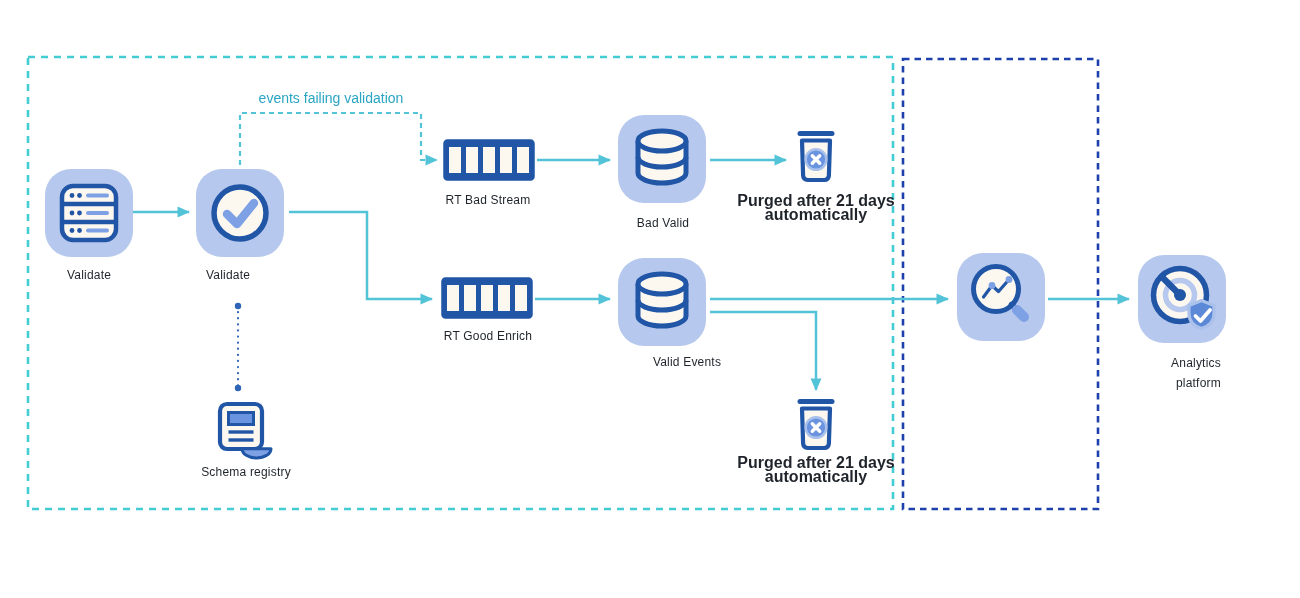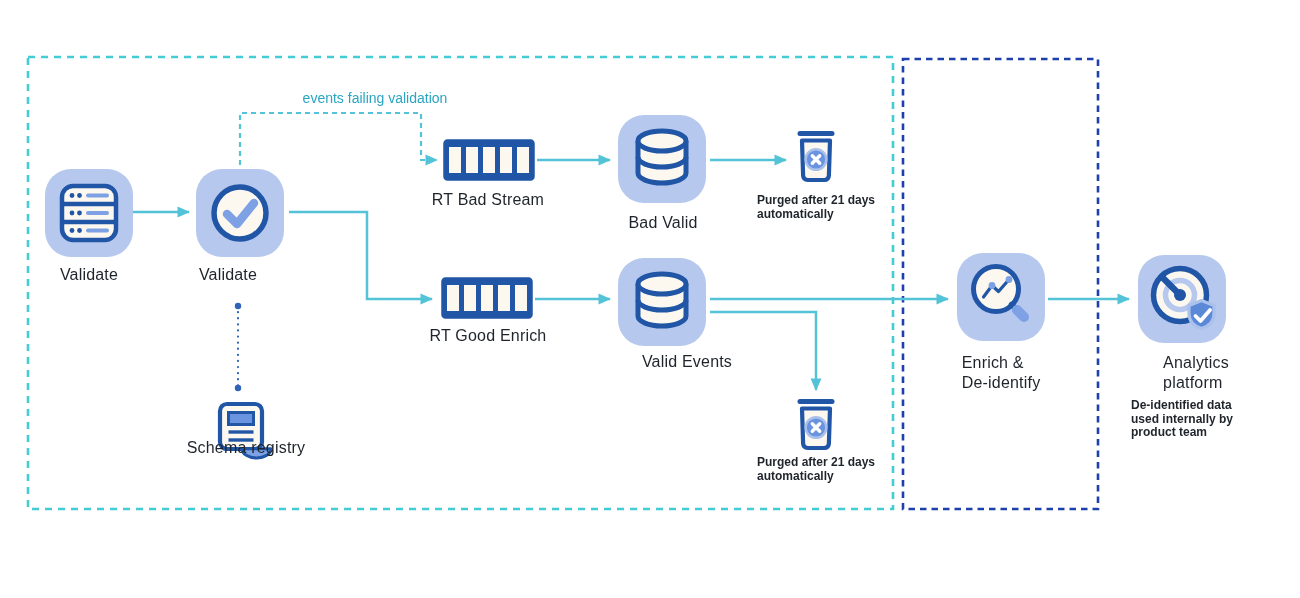--- a/index.html
+++ b/index.html
@@ -16,25 +16,25 @@
   .wire-dotted{stroke:var(--dot);stroke-width:2.2;stroke-dasharray:0.1 6;stroke-linecap:round;fill:none;}
   .zoneteal{fill:none;stroke:var(--tealbox);stroke-width:2.6;stroke-dasharray:7 6;}
   .zoneblue{fill:none;stroke:var(--bluebox);stroke-width:2.6;stroke-dasharray:6.5 5;}
   .fteal{fill:var(--teal);}
   .sd{stroke:var(--dark);} .fd{fill:var(--dark);} .fc{fill:var(--cream);}
   .sm{stroke:var(--mid);} .fm{fill:var(--mid);} .fdot{fill:var(--dot);}
   .tile{position:absolute;width:88px;height:88px;border-radius:26px;background:var(--tile);}
   .tile svg{position:absolute;left:0;top:0;}
   .icon{position:absolute;}
   .lbl{position:absolute;transform:translateX(-50%);white-space:nowrap;
-       font-size:16px;font-weight:500;letter-spacing:.2px;line-height:20px;text-align:left;}
-  .note{position:absolute;transform:translateX(-50%);font-size:12px;font-weight:600;
-        line-height:13.5px;white-space:nowrap;}
+       font-size:12px;font-weight:500;letter-spacing:.2px;line-height:20px;text-align:right;}
+  .note{position:absolute;transform:translateX(-50%);font-size:16px;font-weight:600;
+        line-height:13.5px;text-align:center;white-space:nowrap;}
   .teal-lbl{position:absolute;transform:translateX(-50%);font-size:14px;font-weight:500;
-        color:var(--tealtext);white-space:nowrap;margin-left:44px;}
+        color:var(--tealtext);white-space:nowrap;}
 </style>
 </head>
 <body>
 
 <div class="canvas">
 
   <svg class="wires" width="1300" height="598" viewBox="0 0 1300 598">
     <defs>
       <marker id="ah" markerUnits="userSpaceOnUse" markerWidth="16" markerHeight="14" refX="12" refY="6" orient="auto">
         <path d="M0.5 0.5 L13 6 L0.5 11.5 Z" class="fteal"></path>
@@ -147,50 +147,41 @@
     <div>automatically</div>
   </div>
 
   <svg class="icon" style="left:214px;top:401px" width="64" height="60" viewBox="0 0 64 60">
     <rect x="6" y="3" width="42" height="45" rx="7" class="fc sd" stroke-width="4.2"></rect>
     <rect x="14.5" y="11.5" width="25" height="12" fill="var(--mid2)" class="sd" stroke-width="3"></rect>
     <line x1="14.5" y1="31" x2="39.5" y2="31" class="sd" stroke-width="3.4"></line>
     <line x1="14.5" y1="39" x2="39.5" y2="39" class="sd" stroke-width="3.4"></line>
     <path d="M28 47.7 H57 A14.5 9.3 0 0 1 28 47.7 Z" fill="var(--mid)" class="sd" stroke-width="3" stroke-linejoin="round"></path>
   </svg>
-  <div class="lbl" style="left:246px;top:438px">Schema registry</div>
+  <div class="lbl" style="left:246px;top:462px">Schema registry</div>
 
   <div class="tile" style="left:957px;top:253px">
     <svg width="88" height="88" viewBox="0 0 88 88">
       <circle cx="39" cy="36" r="22.5" class="fc sd" stroke-width="5"></circle>
       <path d="M26.5 44 L35 32.5 L41.5 38.5 L52 26.5" fill="none" class="sd" stroke-width="3.2" stroke-linecap="round" stroke-linejoin="round"></path>
       <circle cx="35" cy="32.5" r="3.4" class="fm"></circle>
       <circle cx="52" cy="26.5" r="3.4" class="fm"></circle>
       <line x1="54.5" y1="51.5" x2="58" y2="55" class="sd" stroke-width="5.5" stroke-linecap="round"></line>
       <line x1="60" y1="57" x2="67" y2="64" class="sm" stroke-width="10" stroke-linecap="round"></line>
     </svg>
-  </div>
-  <div class="lbl" style="left:1001px;top:353px">
-    <div>Enrich &amp;</div>
-    <div>De-identify</div>
   </div>
 
   <div class="tile" style="left:1138px;top:255px">
     <svg width="88" height="88" viewBox="0 0 88 88">
       <circle cx="42" cy="40" r="26.5" class="fc sd" stroke-width="5.5"></circle>
       <circle cx="42" cy="40" r="14.5" fill="none" stroke="var(--tile)" stroke-width="5.5"></circle>
       <line x1="42" y1="40" x2="24" y2="22" class="sd" stroke-width="6.5" stroke-linecap="round"></line>
       <circle cx="42" cy="40" r="6" class="fd"></circle>
       <path d="M63.5 45.5 l12.5 5 v8 c0 7.8 -5.5 12.8 -12.5 15 c-7 -2.2 -12.5 -7.2 -12.5 -15 v-8 z" fill="var(--shield)" stroke="var(--shieldring)" stroke-width="3.2" stroke-linejoin="round"></path>
       <path d="M57.5 61 l5 5 l9.5 -11" fill="none" stroke="#fff" stroke-width="3.8" stroke-linecap="round" stroke-linejoin="round"></path>
     </svg>
   </div>
   <div class="lbl" style="left:1196px;top:353px">
     <div>Analytics</div>
     <div>platform</div>
   </div>
-  <div class="note" style="left:1182px;top:399px">
-    <div>De-identified data</div>
-    <div>used internally by</div>
-    <div>product team</div>
-  </div>
 
 </div>
 
 </body></html>

